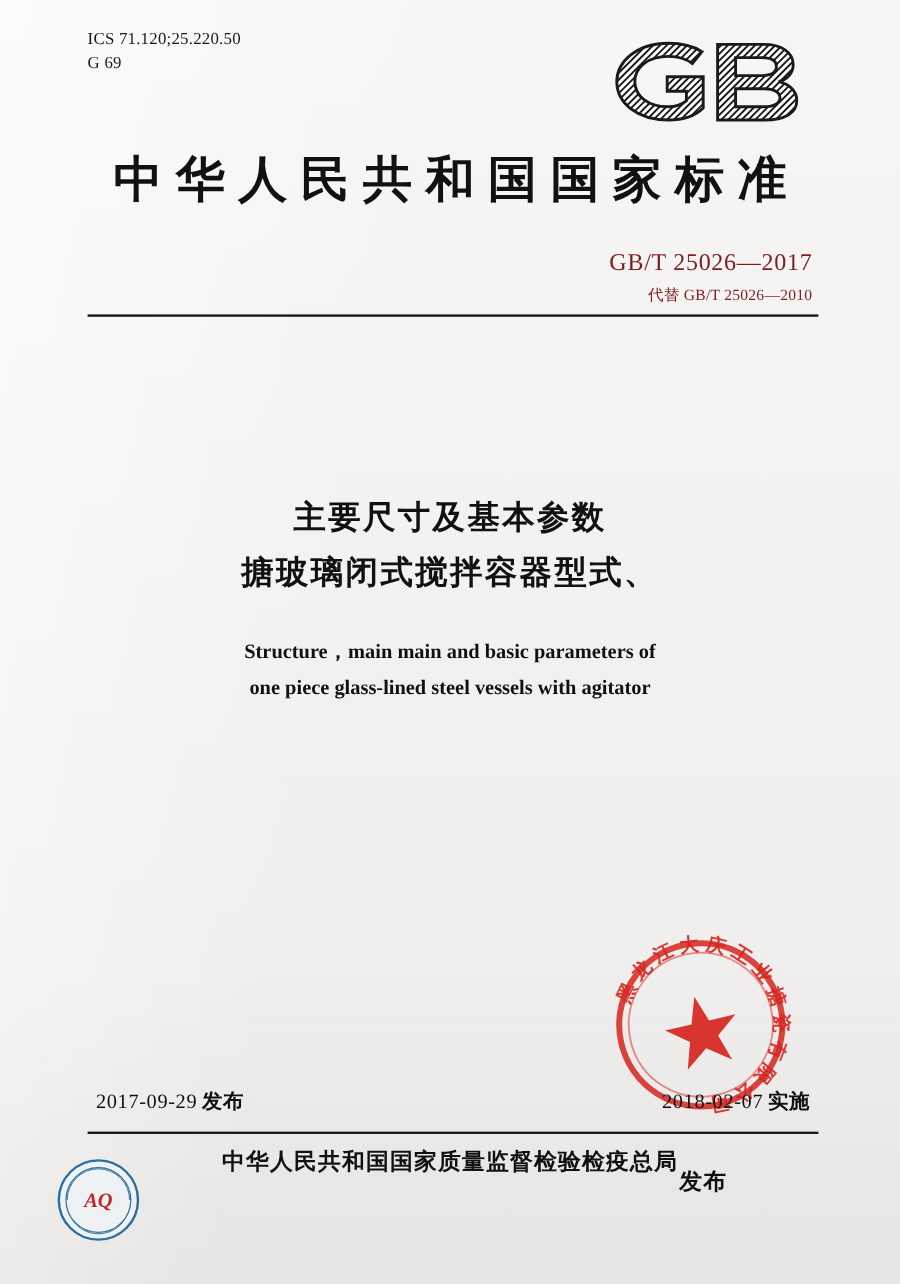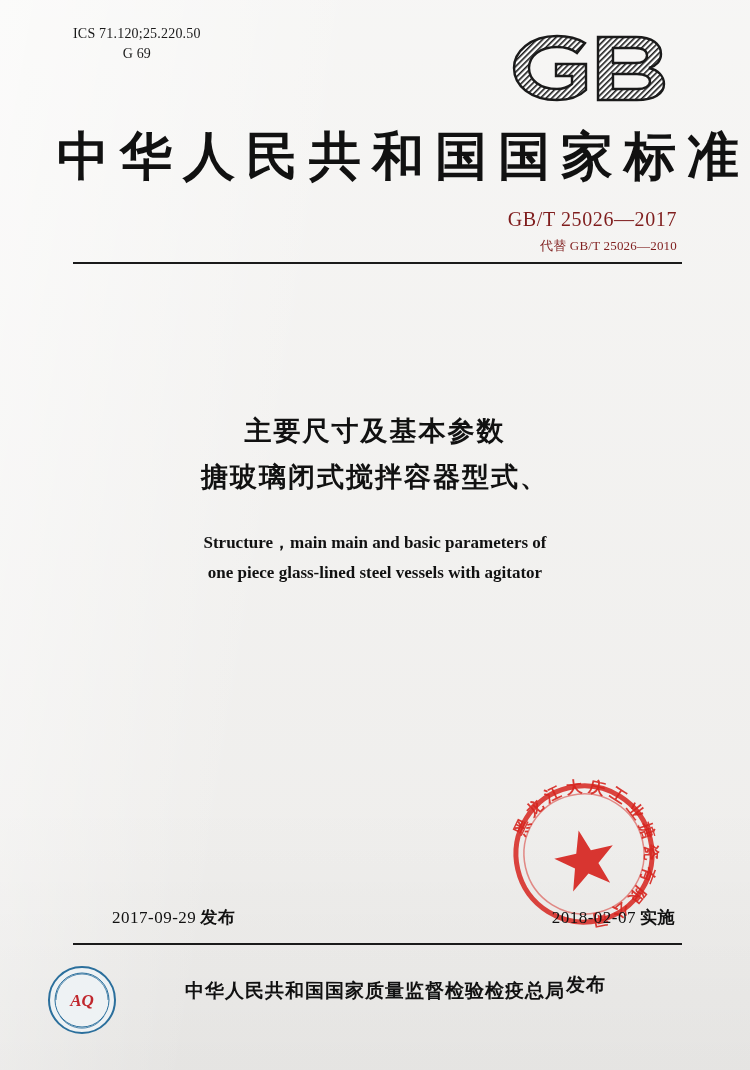--- a/index.html
+++ b/index.html
@@ -30,40 +30,39 @@
 
   .ics-block {
     position: absolute;
     top: 24px;
     left: 73px;
     font-family: "Liberation Serif", serif;
     font-size: 14px;
     color: #1a1a1a;
     line-height: 1.45;
     letter-spacing: 0.2px;
-    text-align: center;
   }
 
   .gb-logo {
     position: absolute;
     top: 28px;
     right: 68px;
     width: 180px;
     height: 78px;
   }
 
   .main-title-cn {
     position: absolute;
     top: 122px;
     left: 0;
     width: 750px;
-    text-align: right;
-    font-family: "Liberation Serif", serif;
-    font-weight: bold;
-    font-size: 52px;
+    text-align: center;
+    font-family: "Liberation Serif", serif;
+    font-weight: bold;
+    font-size: 41px;
     letter-spacing: 11px;
     color: #111;
     text-indent: 11px;
   }
 
   .std-no {
     position: absolute;
     top: 208px;
     right: 73px;
     text-align: right;
@@ -129,21 +128,20 @@
     transform: rotate(-13deg);
   }
 
   .date-left {
     position: absolute;
     left: 80px;
     top: 906px;
     font-size: 17px;
     color: #111;
     letter-spacing: 0.5px;
-    margin-left: 32px;
   }
   .date-right {
     position: absolute;
     right: 75px;
     top: 906px;
     font-size: 17px;
     color: #111;
     letter-spacing: 0.5px;
   }
   .date-left .d, .date-right .d {
@@ -175,21 +173,20 @@
     top: 2px;
     width: 470px;
     text-align: center;
     font-weight: bold;
     color: #111;
   }
   .footer-line1 {
     font-size: 19px;
     letter-spacing: 1px;
     line-height: 30px;
-    margin-top: 22px;
   }
   .footer-line2 {
     font-size: 19px;
     letter-spacing: 7px;
     line-height: 30px;
     text-indent: 7px;
   }
   .footer-publish {
     position: absolute;
     left: 566px;

